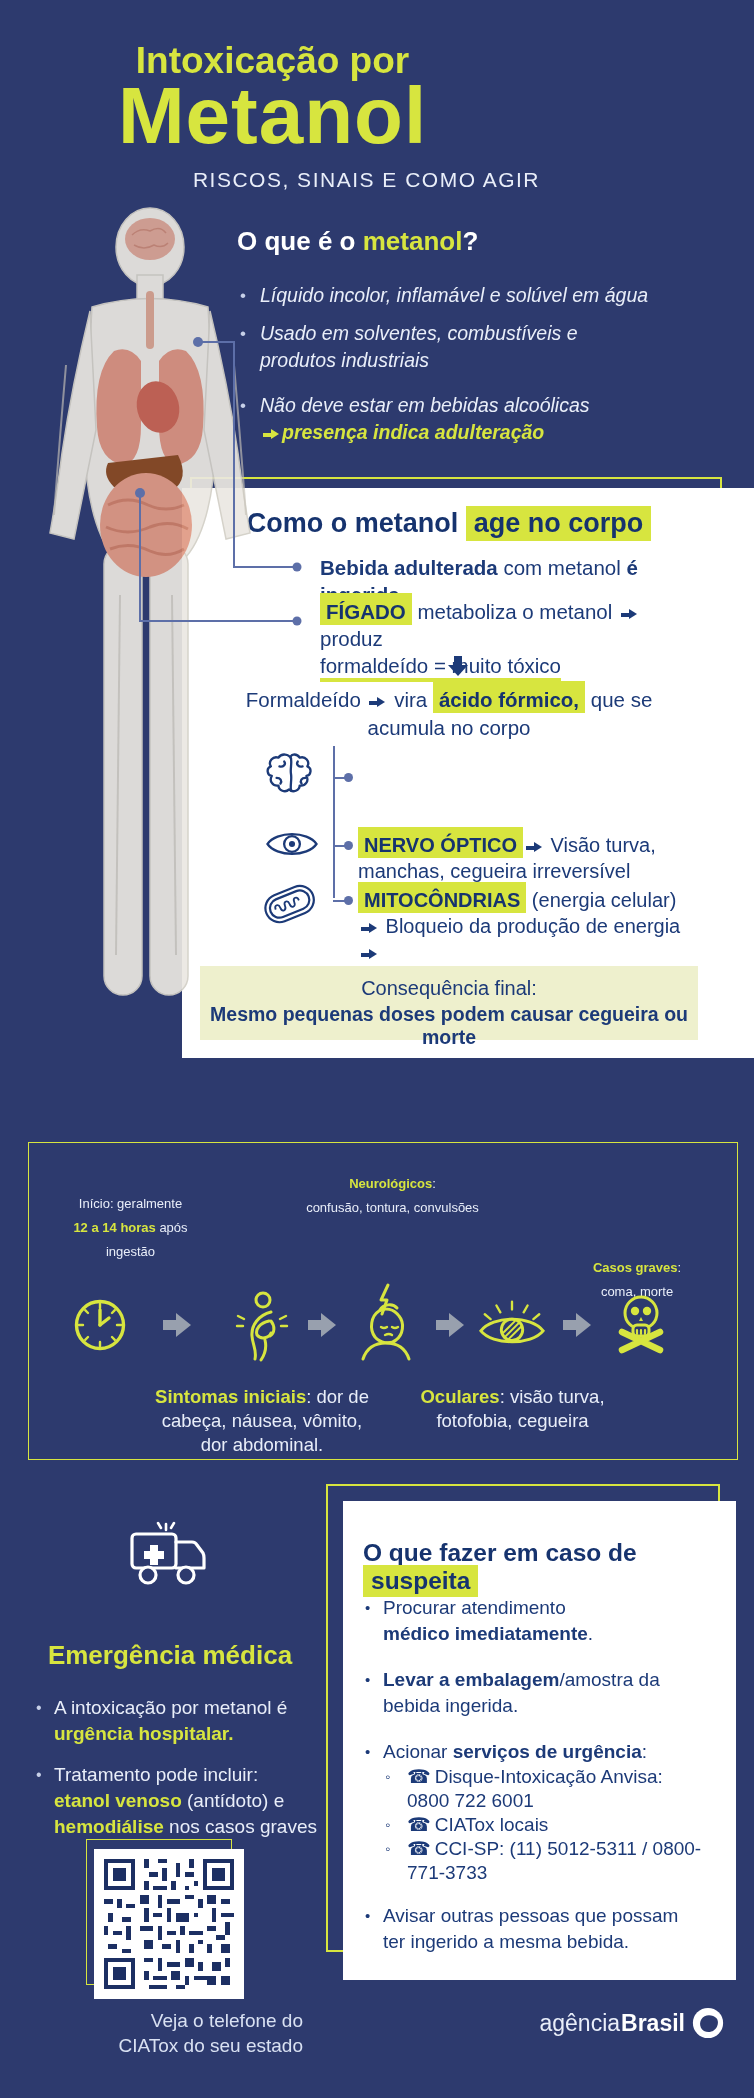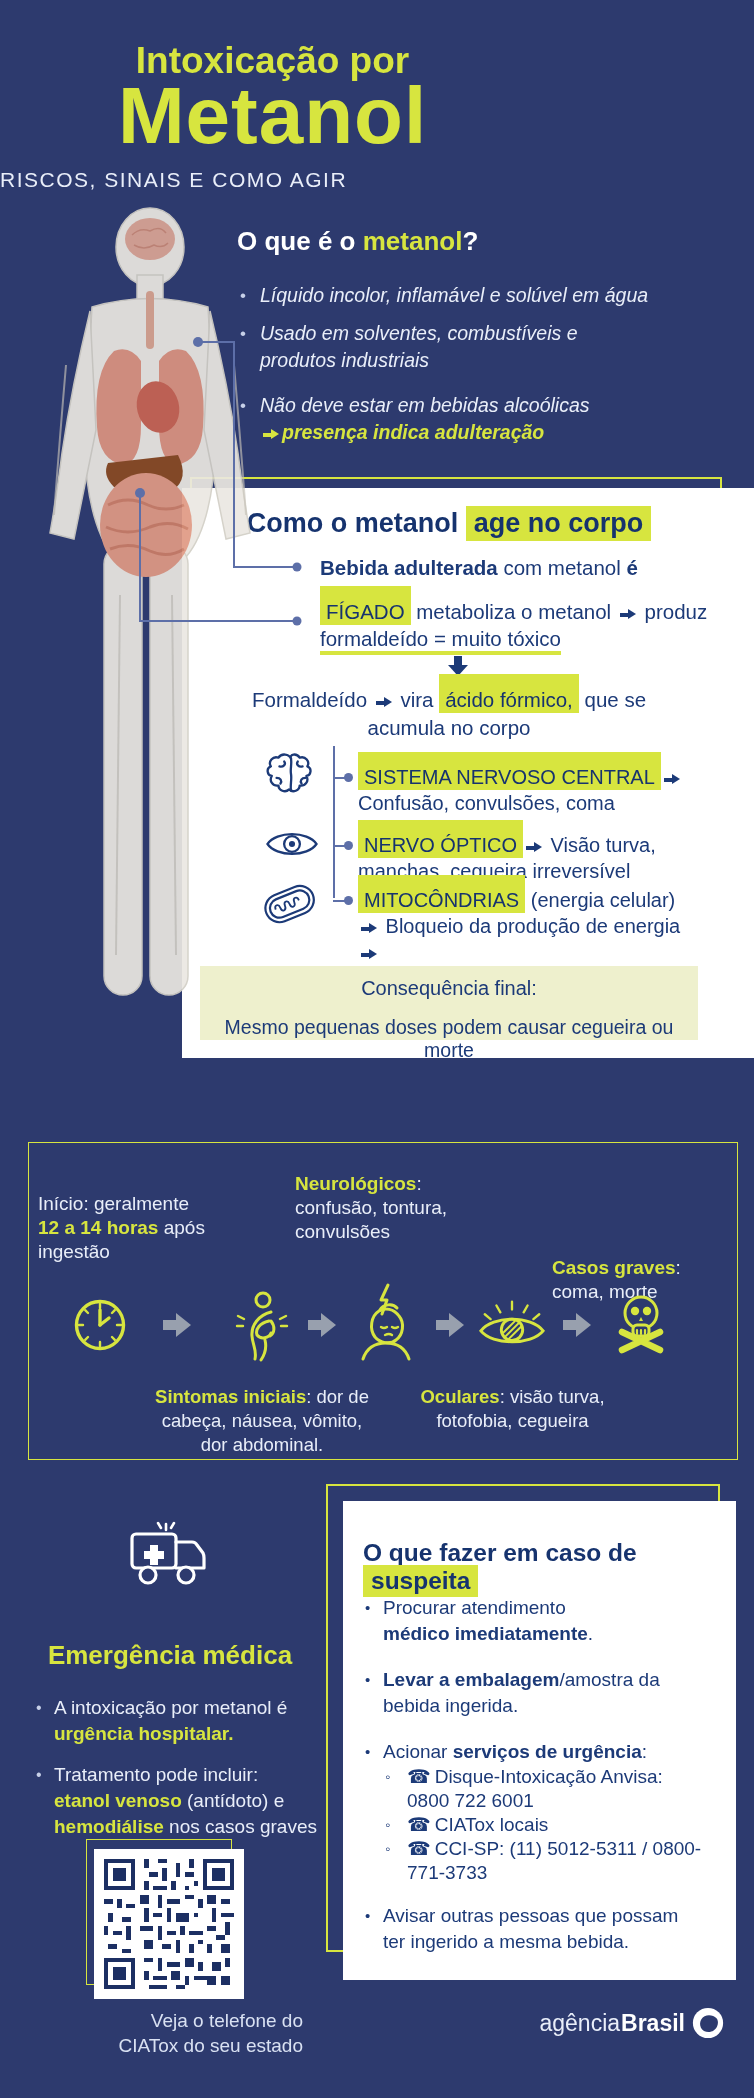--- a/index.html
+++ b/index.html
@@ -29,56 +29,56 @@
   .garr::before{content:"";position:absolute;left:0;top:7px;width:13px;height:10px;background:currentColor}
   .garr::after{content:"";position:absolute;left:13px;top:0;width:0;height:0;
     border-top:12px solid transparent;border-bottom:12px solid transparent;border-left:15px solid currentColor}
 
   
   .darr{position:absolute;width:20px;height:22px;color:var(--card-text)}
   .darr::before{content:"";position:absolute;left:6px;top:0;width:8px;height:9px;background:currentColor}
   .darr::after{content:"";position:absolute;left:0;top:9px;width:0;height:0;
     border-left:10px solid transparent;border-right:10px solid transparent;border-top:11px solid currentColor}
 
-  .hl{background:var(--accent);color:var(--card-text-bold);padding:14px 6px 2px;font-weight:normal}
+  .hl{background:var(--accent);color:var(--card-text-bold);padding:7px 6px 2px;font-weight:bold}
   .hl-title{background:var(--accent);color:var(--card-text-bold);padding:2px 8px 3px}
   .yl{color:var(--accent);font-weight:bold}
   .b{font-weight:bold}
 
   
   .kicker{left:0;top:40px;width:545px;text-align:center;color:var(--accent);font-weight:bold;font-size:37px}
   .big-title{left:0;top:70px;width:545px;text-align:center;color:var(--accent);font-weight:bold;font-size:80px;letter-spacing:1px}
-  .subtitle{left:0;top:168px;width:540px;text-align:left;color:var(--soft-white);font-size:21px;letter-spacing:1.5px}
+  .subtitle{left:0;top:168px;width:540px;text-align:right;color:var(--soft-white);font-size:21px;letter-spacing:1.5px}
 
   
   .wi-head{left:237px;top:226px;width:480px;color:#fff;font-weight:bold;font-size:26px}
   .wi-head .hlw{color:var(--accent)}
   .wi-bullet{left:240px;width:475px;color:var(--soft-white);font-style:italic;font-size:19.5px;line-height:27px;padding-left:20px}
   .wi-bullet::before{content:"•";position:absolute;left:0;top:0;font-style:normal;font-size:17px;color:#c7d0e8}
 
   
   .card-outline{left:190px;top:477px;width:532px;height:575px;border:2px solid var(--accent)}
   .card{left:182px;top:488px;width:636px;height:570px;background:#fff}
   .card-title{left:0;top:20px;width:534px;text-align:center;color:var(--card-text-bold);font-weight:bold;font-size:27px}
   .card-b{left:138px;width:388px;color:var(--card-text);font-size:20.5px;line-height:27px}
   .ul-y{border-bottom:4px solid var(--accent);padding-bottom:1px}
   .formic{left:34px;top:198px;width:466px;text-align:center;color:var(--card-text);font-size:20.5px;line-height:28px}
   .vline{left:151px;top:258px;width:2px;height:152px;background:var(--connector)}
   .stub{width:14px;height:2px;background:var(--connector)}
   .bdot{width:9px;height:9px;border-radius:50%;background:var(--connector)}
   .branch{left:176px;width:334px;color:var(--card-text);font-size:20px;line-height:26px}
   .pale-box{left:18px;top:478px;width:498px;height:74px;background:var(--pale);text-align:center;color:var(--card-text);padding-top:11px}
   .pale-box .l1{font-size:20px}
-  .pale-box .l2{font-size:19.5px;font-weight:normal;margin-top:16px}
+  .pale-box .l2{font-size:19.5px;font-weight:bold;margin-top:3px}
 
   
   .sym-box{left:28px;top:1142px;width:710px;height:318px;border:1.5px solid var(--accent)}
   .sym-title{left:40px;top:1124px;background:var(--navy);padding:0 10px;font-size:27px;font-weight:bold;color:#fff;white-space:nowrap}
   .sym-title .hlw{color:var(--accent)}
-  .sym-txt{color:var(--soft-white);font-size:19px;line-height:24px;text-align:left}
+  .sym-txt{color:var(--soft-white);font-size:13px;line-height:24px;text-align:center}
   .sym-caption{color:var(--soft-white);font-size:18.5px;line-height:24px;text-align:center}
 
   
   .em-head{left:20px;top:1640px;width:300px;text-align:center;color:var(--accent);font-weight:bold;font-size:26px}
   .em-bullet{left:36px;width:296px;color:var(--soft-white);font-size:19px;line-height:26px;padding-left:18px}
   .em-bullet::before{content:"•";position:absolute;left:0;top:0;font-size:16px;color:#c7d0e8}
   .qr-outline{left:86px;top:1839px;width:146px;height:146px;border:1.5px solid var(--accent)}
   .qr-card{left:94px;top:1849px;width:150px;height:150px;background:#fff;padding:10px}
   .qr-caption{left:33px;top:2008px;width:270px;text-align:right;color:#d9e1f2;font-size:19px;line-height:25px}
 
@@ -205,23 +205,20 @@
     <div class="abs" style="left:76px;top:392px">
       <svg width="64" height="50" viewBox="0 0 64 50" fill="none" stroke="#1c3a78" stroke-width="2.2">
         <g transform="rotate(-22 32 25)">
           <rect x="7" y="10" width="50" height="28" rx="14"></rect>
           <rect x="11.5" y="14.5" width="41" height="19" rx="9.5"></rect>
           <path d="M17,24 c0,-5 5,-5 5,0 c0,5 5,5 5,0 c0,-5 5,-5 5,0 c0,5 5,5 5,0 c0,-5 5,-5 5,0" stroke-width="1.8"></path>
         </g>
       </svg>
     </div>
 
-    <div class="abs branch" style="top:276px">
-      <span class="hl">SISTEMA NERVOSO CENTRAL</span><span class="b"><span class="arr"></span></span><span> Confusão, convulsões, coma</span>
-    </div>
     <div class="abs branch" style="top:344px">
       <span class="hl">NERVO ÓPTICO</span><span class="arr"></span><span> Visão turva, manchas, cegueira irreversível</span>
     </div>
     <div class="abs branch" style="top:399px">
       <span class="hl">MITOCÔNDRIAS</span><span> (energia celular) </span><span class="arr"></span><span> Bloqueio da produção de energia </span><span class="arr"></span><br>
       <span class="b">falência celular</span>
     </div>
 
     <div class="abs pale-box">
       <div class="l1">Consequência final:</div>

